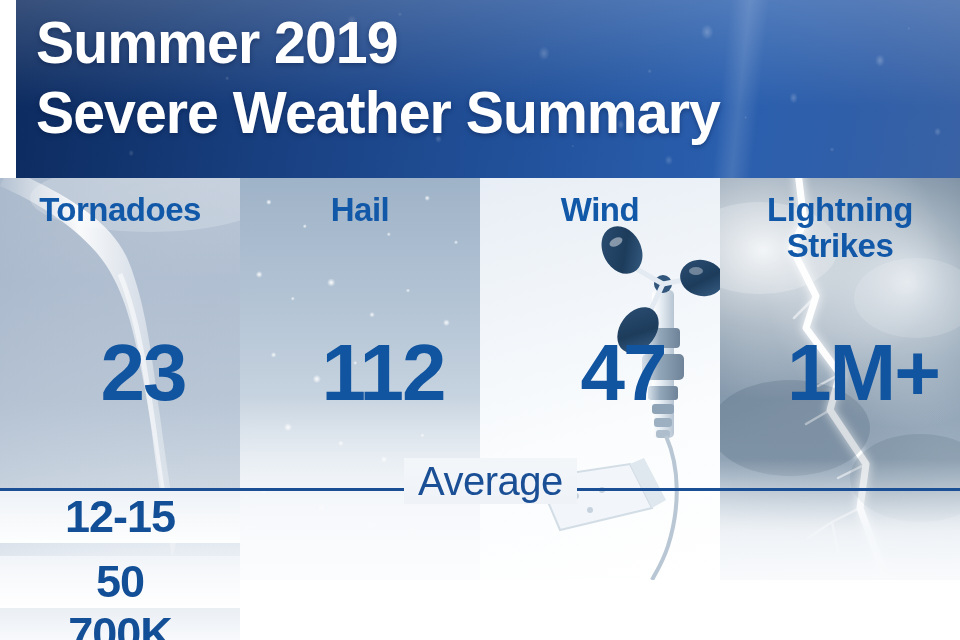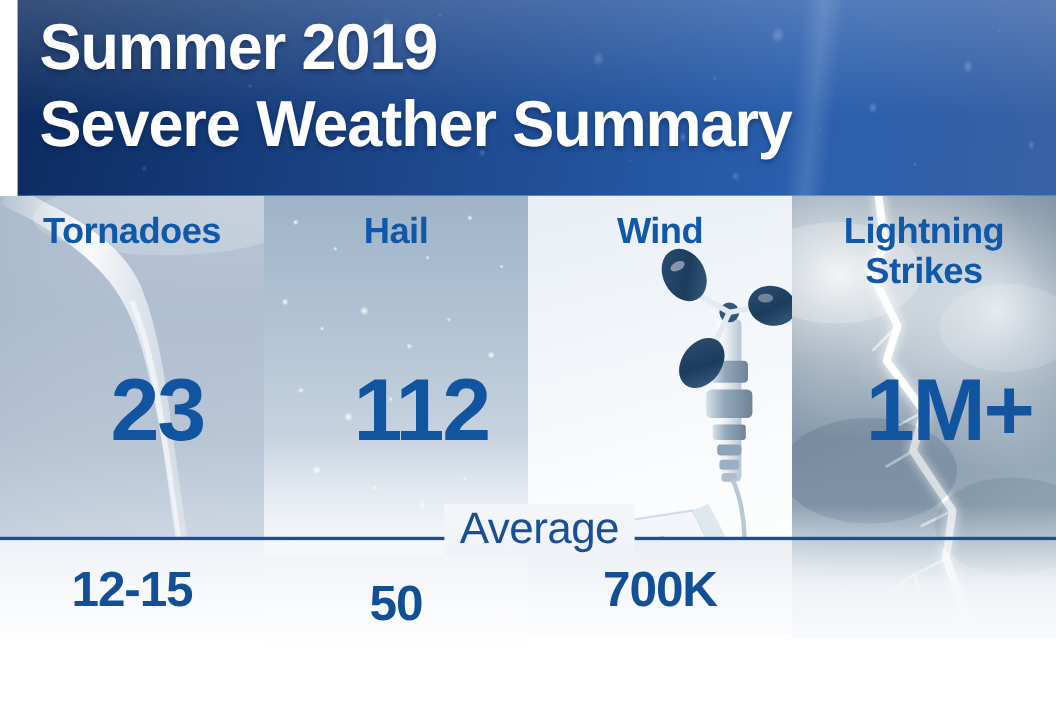--- a/index.html
+++ b/index.html
@@ -74,21 +74,21 @@
     transform-origin:left top;
     text-shadow:0 2px 5px rgba(0,20,60,.40);
     white-space:pre-line;
   }
 
   
   .band {
     position:absolute; left:0; top:178px;
     width:960px; height:334px;
     display:flex;
-    background:#84cc16;
+    background:#f0abfc;
     border-radius:28px;
   }
   .col { position:relative; width:240px; height:402px; overflow:hidden; }
 
   .col-photo { position:absolute; inset:0; overflow:hidden; }
 
   
   .bg-tornado {
     background:
       linear-gradient(180deg, #b9c6d6 0%, #aebdd0 26%, #b6c4d4 55%, #cdd7e2 78%, #e9eef4 94%, #f4f7fa 100%);
@@ -194,20 +194,21 @@
     z-index:9;
     text-align:center;
   }
 
   
   .avg-row {
     position:absolute; left:0; top:491px;
     width:960px; height:89px;
     display:flex;
     z-index:7;
+    flex-direction:column;
   }
   .avg-cell {
     width:240px; height:89px;
     display:flex; align-items:center; justify-content:center;
     color:#134f96;
     font-weight:bold;
     font-size:45px;
     letter-spacing:-1px;
   }
   .avg-c0 { background:linear-gradient(180deg,#eef2f7 0%, #f7f9fb 55%, #fdfefe 100%); }
@@ -347,20 +348,21 @@
           <path d="M58,300 L150,286 L172,330 L80,352 Z" fill="#f2f6fa" stroke="#d3dde6" stroke-width="2"></path>
           <path d="M150,286 L172,330 L186,322 L164,280 Z" fill="#dfe8ef"></path>
           <circle cx="96" cy="318" r="3" fill="#c6d2dd"></circle>
           <circle cx="122" cy="312" r="3" fill="#c6d2dd"></circle>
           <circle cx="110" cy="332" r="3" fill="#c6d2dd"></circle>
 
           <path d="M186,258 C200,290 200,330 188,368 C182,386 176,394 172,402" stroke="#b9c7d4" stroke-width="4" fill="none"></path>
         </svg>
       </div>
       <div class="col-head">Wind</div>
+      <div class="col-value">47</div>
     </div>
 
     <div class="col">
       <div class="col-photo bg-storm">
         <svg viewBox="0 0 240 402" width="240" height="402">
           <defs>
             <filter id="glow" x="-60%" y="-30%" width="220%" height="180%">
               <feGaussianBlur stdDeviation="5" result="b"></feGaussianBlur>
               <feMerge>
                   <feMergeNode in="b"></feMergeNode>

